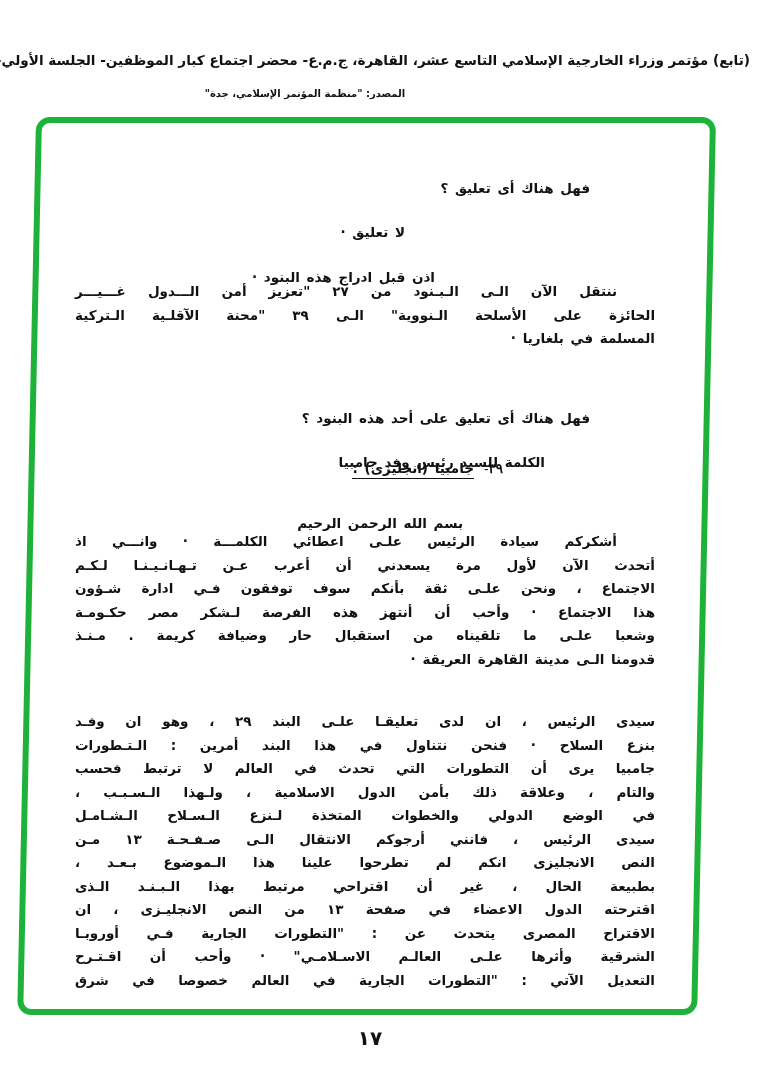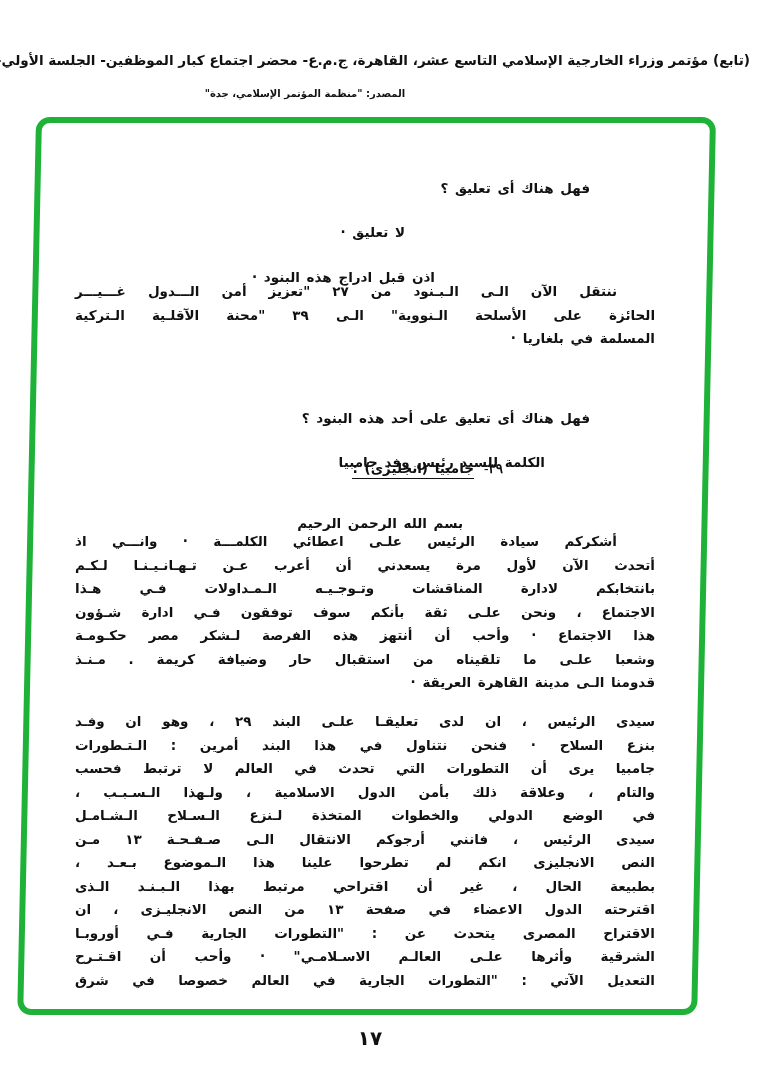--- a/index.html
+++ b/index.html
@@ -133,21 +133,20 @@
         <div class="pline">الحائزة على الأسلحة الـنووية" الـى ٣٩ "محنة الآقلـية الـتركية</div>
         <div class="pline pline-last">المسلمة في بلغاريا ·</div>
       </div>
       <div class="block line" style="top: 376px; padding-right: 65px;">فهل هناك أى تعليق على أحد هذه البنود ؟</div>
       <div class="block line" style="top: 420px; padding-right: 110px;">الكلمة للسيد رئيس وفد جامبيا</div>
       <div class="block item" style="top: 458px; padding-right: 152px;"><span class="item-num">٣٩-</span><span class="item-label">جامبيا (انجليزى) :</span></div>
       <div class="block line" style="top: 481px; padding-right: 192px;">بسم الله الرحمن الرحيم</div>
       <div class="block para" style="top: 530px;">
         <div class="pline" style="padding-right: 38px;">أشكركم سيادة الرئيس علـى اعطائي الكلمـــة · وانـــي اذ</div>
         <div class="pline">أتحدث الآن لأول مرة يسعدني أن أعرب عـن تـهـانـيـنـا لـكـم</div>
-        <div class="pline">بانتخابكم لادارة المناقشات وتـوجـيـه الـمـداولات فـي هـذا</div>
         <div class="pline">الاجتماع ، ونحن علـى ثقة بأنكم سوف توفقون فـي ادارة شـؤون</div>
         <div class="pline">هذا الاجتماع · وأحب أن أنتهز هذه الفرصة لـشكر مصر حكـومـة</div>
         <div class="pline">وشعبا علـى ما تلقيناه من استقبال حار وضيافة كريمة . مـنـذ</div>
         <div class="pline pline-last">قدومنا الـى مدينة القاهرة العريقة ·</div>
       </div>
       <div class="block para" style="top: 710px;">
         <div class="pline">سيدى الرئيس ، ان لدى تعليقـا علـى البند ٢٩ ، وهو ان وفـد</div>
         <div class="pline">بنزع السلاح · فنحن نتناول في هذا البند أمرين : الـتـطورات</div>
         <div class="pline">جامبيا يرى أن التطورات التي تحدث في العالم لا ترتبط فحسب</div>
         <div class="pline">والتام ، وعلاقة ذلك بأمن الدول الاسلامية ، ولـهذا الـسـبـب ،</div>

